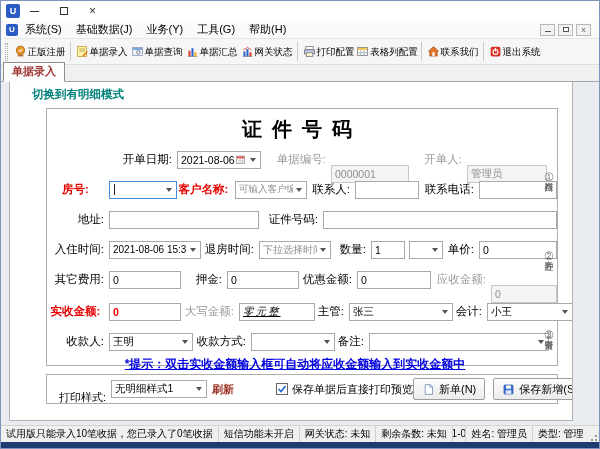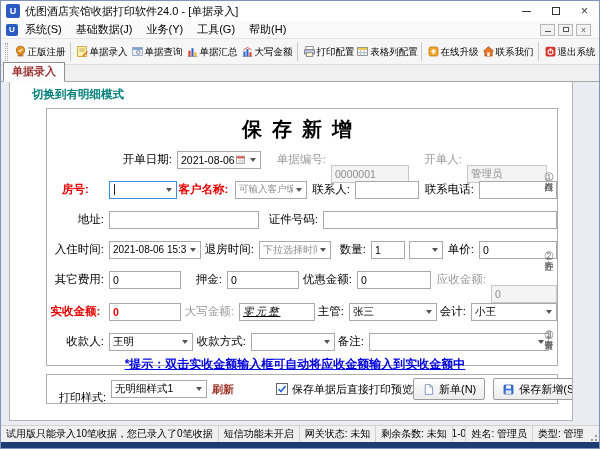--- a/index.html
+++ b/index.html
@@ -79,21 +79,20 @@
 </style>
 </head>
 <body>
 
 <div class="window">
 
   <div class="titlebar">
     <span class="logo">
         <span>U</span>
       </span>
-    <span class="title">优图酒店宾馆收据打印软件24.0 - [单据录入]</span>
     <span class="wctrls">
       <span class="wbtn">
           <span class="min-glyph"></span>
         </span>
       <span class="wbtn">
           <span class="max-glyph"></span>
         </span>
       <span class="wbtn">
           <span>×</span>
         </span>
@@ -160,21 +159,21 @@
       <span class="tlbl">单据汇总</span>
     </div>
     <div class="tbtn">
       <svg viewBox="0 0 16 16">
           <line x1="2" y1="14" x2="14" y2="14" stroke="#888"></line>
           <rect x="3" y="8" width="2.5" height="6" fill="#2f63c9"></rect>
           <rect x="6.7" y="5" width="2.5" height="9" fill="#2f63c9"></rect>
           <rect x="10.4" y="9" width="2.5" height="5" fill="#d93a2b"></rect>
           <polyline points="3,6 8,3 13,6" fill="none" stroke="#d93a2b"></polyline>
         </svg>
-      <span class="tlbl">大写金额</span>
+      <span class="tlbl">网关状态</span>
     </div>
     <span class="tsep"></span>
     <div class="tbtn">
       <svg viewBox="0 0 16 16">
           <rect x="3.5" y="2" width="9" height="4" fill="#fff" stroke="#777"></rect>
           <rect x="2" y="6" width="12" height="5" fill="#c8d4ea" stroke="#667"></rect>
           <rect x="4" y="9.5" width="8" height="4.5" fill="#fffad0" stroke="#777"></rect>
         </svg>
       <span class="tlbl">打印配置</span>
     </div>
@@ -184,27 +183,20 @@
           <rect x="2.5" y="3.5" width="11" height="2.5" fill="#f2c94c"></rect>
           <line x1="6" y1="6" x2="6" y2="13" stroke="#9ab"></line>
           <line x1="10" y1="6" x2="10" y2="13" stroke="#9ab"></line>
           <line x1="2" y1="9.5" x2="14" y2="9.5" stroke="#9ab"></line>
         </svg>
       <span class="tlbl">表格列配置</span>
     </div>
     <span class="tsep"></span>
     <div class="tbtn">
       <svg viewBox="0 0 16 16">
-          <rect x="2.5" y="2.5" width="11" height="11" rx="2" fill="#f5a623" stroke="#b87a10"></rect>
-          <path d="M8 4.5 L11.5 8.5 H9.2 V11.5 H6.8 V8.5 H4.5 Z" fill="#fff"></path>
-        </svg>
-      <span class="tlbl">在线升级</span>
-    </div>
-    <div class="tbtn">
-      <svg viewBox="0 0 16 16">
           <path d="M8 2 L14 7.5 H12.5 V13.5 H3.5 V7.5 H2 Z" fill="#e8762a" stroke="#a5521a"></path>
           <rect x="6.6" y="9" width="2.8" height="4.5" fill="#fff"></rect>
         </svg>
       <span class="tlbl">联系我们</span>
     </div>
     <span class="tsep"></span>
     <div class="tbtn">
       <svg viewBox="0 0 16 16">
           <rect x="2" y="2" width="12" height="12" rx="2" fill="#d8352a"></rect>
           <circle cx="8" cy="8.5" r="3" fill="none" stroke="#fff" stroke-width="1.4"></circle>
@@ -216,21 +208,21 @@
 
   <div class="tabstrip">
     <span class="tab">单据录入</span>
   </div>
 
   <div class="content">
     <div class="page">
       <span class="mode-link">切换到有明细模式</span>
 
       <div class="formbox">
-        <div class="form-title">保存新增</div>
+        <div class="form-title">证件号码</div>
 
         <div class="frow" style="padding-left:64px;margin-top:8px;">
           <span class="flbl" style="width:66px;">开单日期:</span>
           <span class="fctl" style="width:84px;">
             <span class="fval">2021-08-06</span>
             <svg class="calico" width="11" height="11" viewBox="0 0 16 16">
                 <rect x="2" y="3" width="12" height="11" fill="#fff" stroke="#888"></rect>
                 <rect x="2.5" y="3.5" width="11" height="3" fill="#d45a52"></rect>
                 <line x1="5" y1="9" x2="13" y2="9" stroke="#aaa"></line>
                 <line x1="5" y1="11.5" x2="13" y2="11.5" stroke="#aaa"></line>
@@ -339,21 +331,21 @@
         <div class="frow" style="margin-top:15px;">
           <span class="flbl req boldlbl" style="width:62px;">实收金额:</span>
           <span class="fctl" style="width:72px;">
               <span class="fval redval">0</span>
             </span>
           <span class="flbl dim" style="width:58px;">大写金额:</span>
           <span class="fctl" style="width:76px;text-decoration:underline;">
               <span class="fval serifval">零元整</span>
             </span>
           <span class="flbl" style="width:34px;">主管:</span>
-          <span class="fctl" style="width:88px;gap:41px;">
+          <span class="fctl" style="width:104px;gap:41px;">
             <span class="fval">张三</span>
             <span class="arrbox">
                 <span class="arr"></span>
               </span>
           </span>
           <span class="flbl" style="width:34px;">会计:</span>
           <span class="fctl" style="width:86px;">
             <span class="fval">小王</span>
             <span class="arrbox">
                 <span class="arr"></span>

